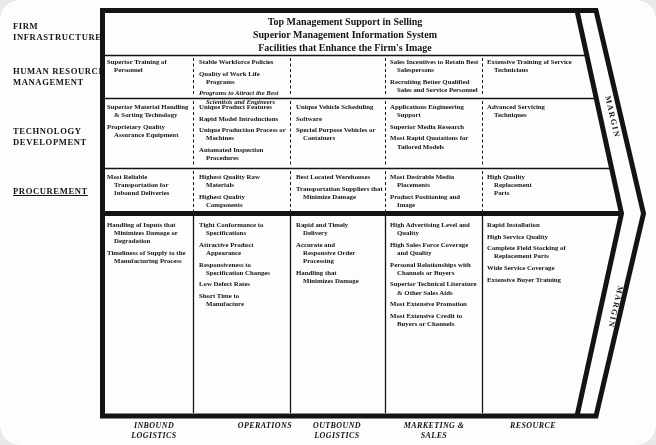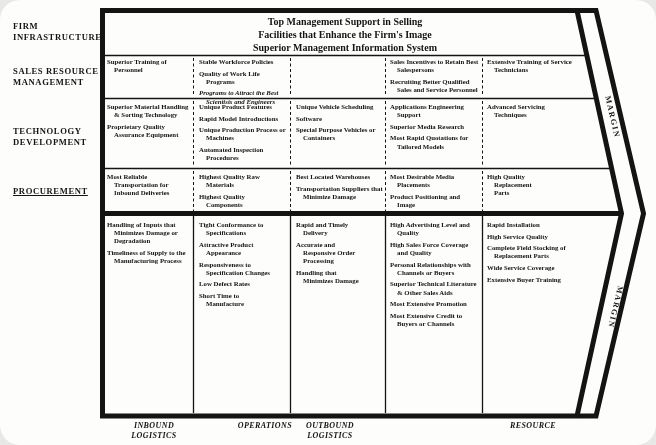--- a/index.html
+++ b/index.html
@@ -64,30 +64,30 @@
     <g stroke="#141414" stroke-width="1.3">
       <path d="M 193.5 216 V 413"></path>
         <path d="M 290.5 216 V 413"></path>
         <path d="M 385.5 216 V 413"></path>
         <path d="M 482.5 216 V 413"></path>
     </g>
   </svg>
 
   <div class="side-label" style="left:13px;top:21px;">FIRM
 INFRASTRUCTURE</div>
-  <div class="side-label" style="left:13px;top:66px;">SALES RESOURCE
+  <div class="side-label" style="left:13px;top:66px;">HUMAN RESOURCE
 MANAGEMENT</div>
   <div class="side-label" style="left:13px;top:126px;">TECHNOLOGY
 DEVELOPMENT</div>
   <div class="side-label" style="left:13px;top:186px;text-decoration:underline;">PROCUREMENT</div>
 
   <div class="cell cell-center" style="left:110px;top:16px;width:470px;">
       <div class="item">Top Management Support in Selling</div>
+      <div class="item">Superior Management Information System</div>
       <div class="item">Facilities that Enhance the Firm's Image</div>
-      <div class="item">Superior Management Information System</div>
     </div>
 
   <div class="cell" style="left:107px;top:58px;width:84px;">
       <div class="item">Superior Training of Personnel</div>
     </div>
   <div class="cell hr-ops" style="left:199px;top:58px;width:89px;">
       <div class="item">Stable Workforce Policies</div>
       <div class="item">Quality of Work Life Programs</div>
       <div class="item">Programs to Attract the Best Scientists and Engineers</div>
     </div>
@@ -170,20 +170,22 @@
       <div class="item">Rapid Installation</div>
       <div class="item">High Service Quality</div>
       <div class="item">Complete Field Stocking of Replacement Parts</div>
       <div class="item">Wide Service Coverage</div>
       <div class="item">Extensive Buyer Training</div>
     </div>
 
   <div class="bottom-label" style="left:104px;">INBOUND
 LOGISTICS</div>
   <div class="bottom-label" style="left:192px;text-align:right;">OPERATIONS</div>
-  <div class="bottom-label" style="left:280px;">OUTBOUND
+  <div class="bottom-label" style="left:287px;">OUTBOUND
 LOGISTICS</div>
+  <div class="bottom-label" style="left:384px;">MARKETING &amp;
+SALES</div>
   <div class="bottom-label" style="left:483px;">RESOURCE</div>
 
   <div class="margin-label margin-top">MARGIN</div>
   <div class="margin-label margin-bottom">MARGIN</div>
 
 </div>
 
 </body></html>

